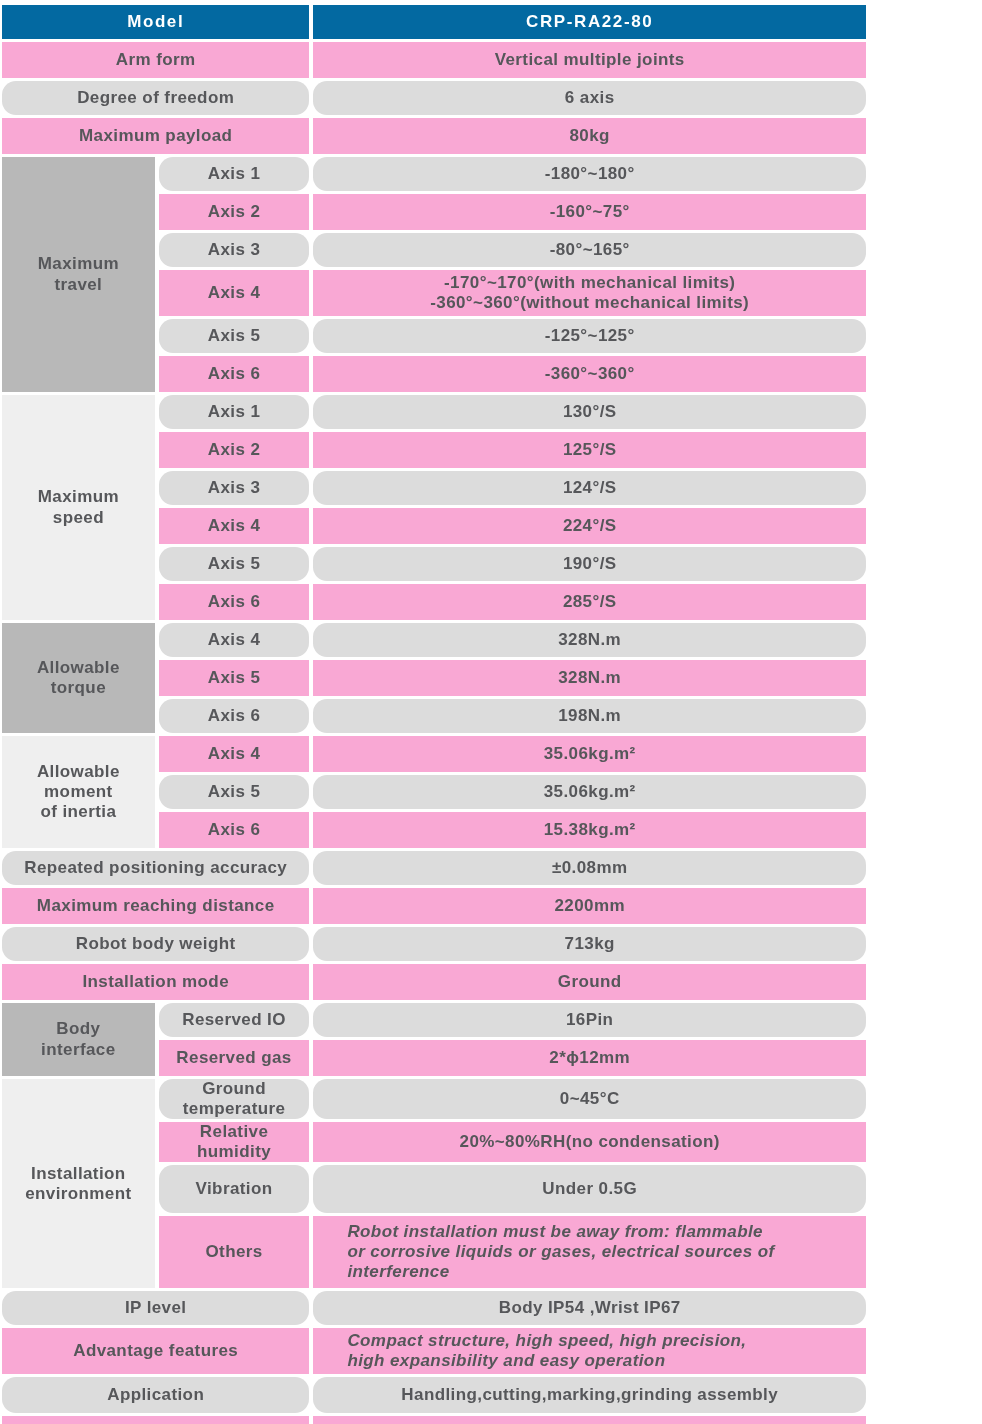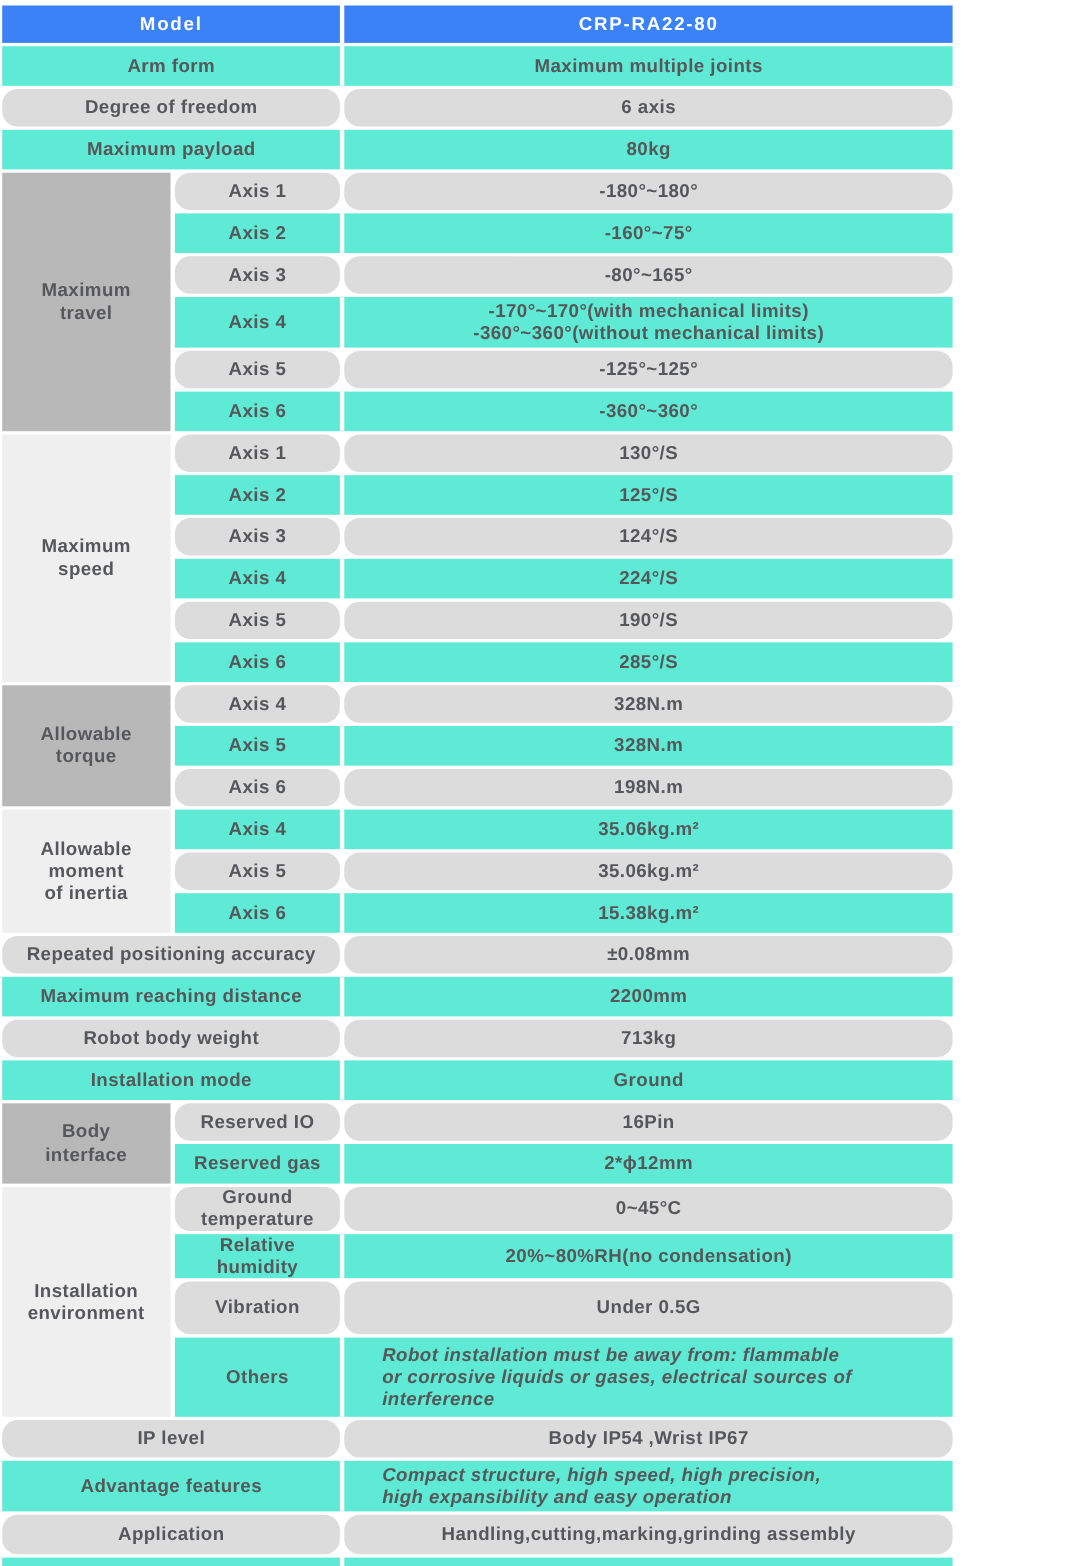--- a/index.html
+++ b/index.html
@@ -30,25 +30,25 @@
     text-align: center;
     font-size: 17px;
     font-weight: 700;
     letter-spacing: 0.4px;
     color: #56575a;
     line-height: 1.18;
     padding: 0;
     overflow: hidden;
   }
   
-  .hdr   { background: #3b82f6; color: #ffffff; letter-spacing: 1.6px; }
+  .hdr   { background: #0369a1; color: #ffffff; letter-spacing: 1.6px; }
   .gdark { background: #b8b8b8; }  
   .glite { background: #efefef; }  
   .gray  { background: #dcdcdc; border-radius: 14px; }  
-  .white { background: #5eead4; }
+  .white { background: #f9a8d4; }
   
   .r34 { height: 34px; }
   .r36 { height: 36px; }
   .r46 { height: 46px; }
   .r40 { height: 40px; }
   .r31 { height: 48px; }
   .r72 { height: 72px; }
   
   .pre  { white-space: pre-line; margin-left: 28px; }
   .left { text-align: left; padding-left: 34px; font-style: italic; }
@@ -65,21 +65,21 @@
       </colgroup>
 
     <tbody>
         <tr class="r34">
       <td colspan="2" class="hdr">Model</td>
       <td class="hdr">CRP-RA22-80</td>
     </tr>
 
     <tr class="r36">
       <td colspan="2" class="white">Arm form</td>
-      <td class="white">Maximum multiple joints</td>
+      <td class="white">Vertical multiple joints</td>
     </tr>
     <tr class="r34">
       <td colspan="2" class="gray">Degree of freedom</td>
       <td class="gray">6 axis</td>
     </tr>
     <tr class="r36">
       <td colspan="2" class="white">Maximum payload</td>
       <td class="white">80kg</td>
     </tr>
 

